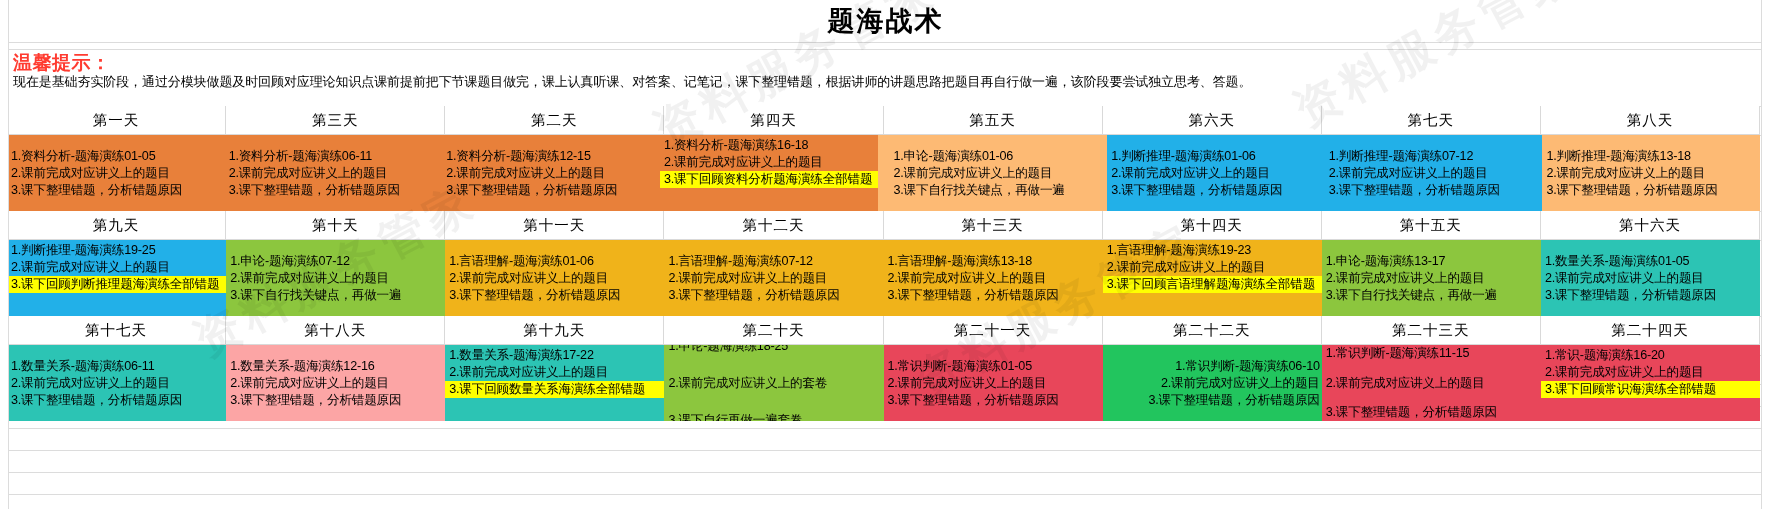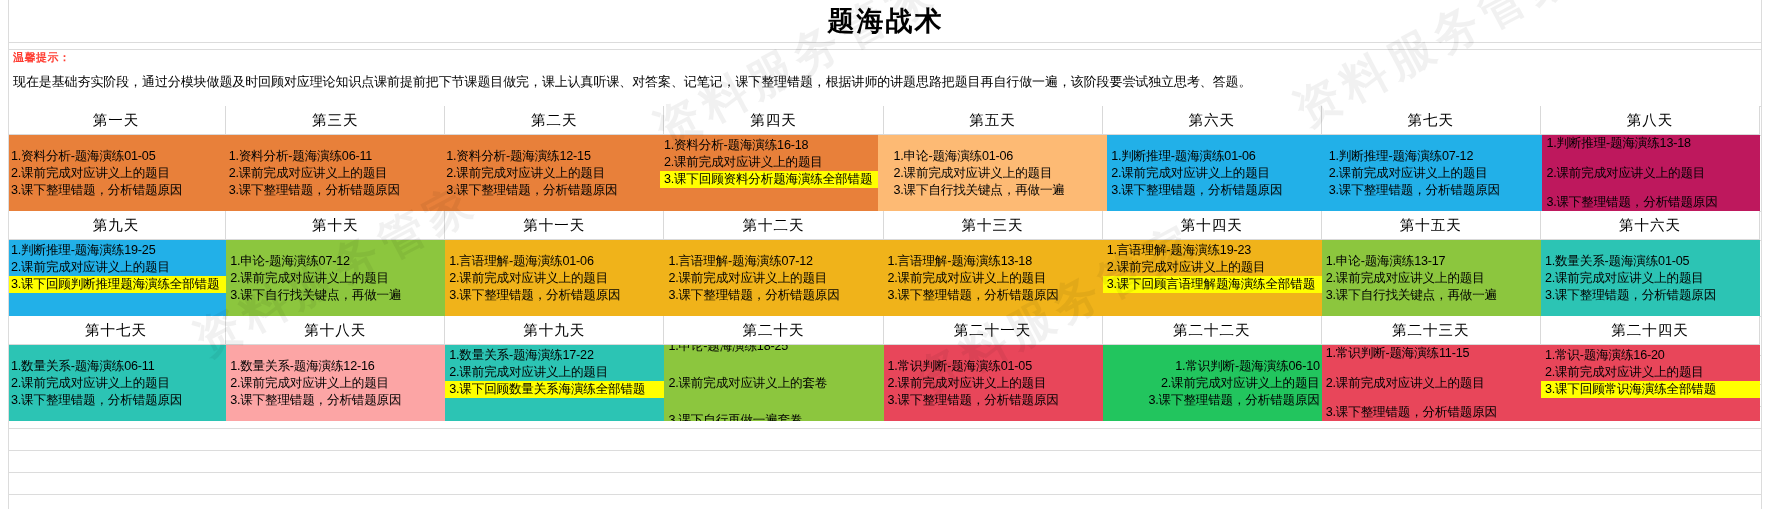--- a/index.html
+++ b/index.html
@@ -95,21 +95,21 @@
     width: 1753px;
     height: 56px;
     background: #ffffff;
     z-index: 2;
     padding: 0;
   }
   #tips-block .tip-head {
     position: absolute;
     left: 4px;
     top: 0px;
-    font-size: 11px;
+    font-size: 19px;
     font-weight: bold;
     color: #ff3b30;
     letter-spacing: 0.5px;
   }
   #tips-block .tip-body {
     position: absolute;
     left: 4px;
     top: 23px;
     font-size: 13px;
     color: #000000;
@@ -259,21 +259,21 @@
           <div class="day-cell" style="background: rgb(34, 176, 232);">
             <div class="line">1.判断推理-题海演练01-06</div>
             <div class="line">2.课前完成对应讲义上的题目</div>
             <div class="line">3.课下整理错题，分析错题原因</div>
           </div>
           <div class="day-cell" style="background: rgb(34, 176, 232);">
             <div class="line">1.判断推理-题海演练07-12</div>
             <div class="line">2.课前完成对应讲义上的题目</div>
             <div class="line">3.课下整理错题，分析错题原因</div>
           </div>
-          <div class="day-cell" style="background: #be185d; justify-content: space-between;">
+          <div class="day-cell" style="background: #fdba74;">
             <div class="line">1.判断推理-题海演练13-18</div>
             <div class="line">2.课前完成对应讲义上的题目</div>
             <div class="line">3.课下整理错题，分析错题原因</div>
           </div>
         </div>
       </div>
       <div class="block" style="top: 211px;">
         <div class="hdr-row">
           <div class="hdr-cell">第九天</div>
           <div class="hdr-cell">第十天</div>

